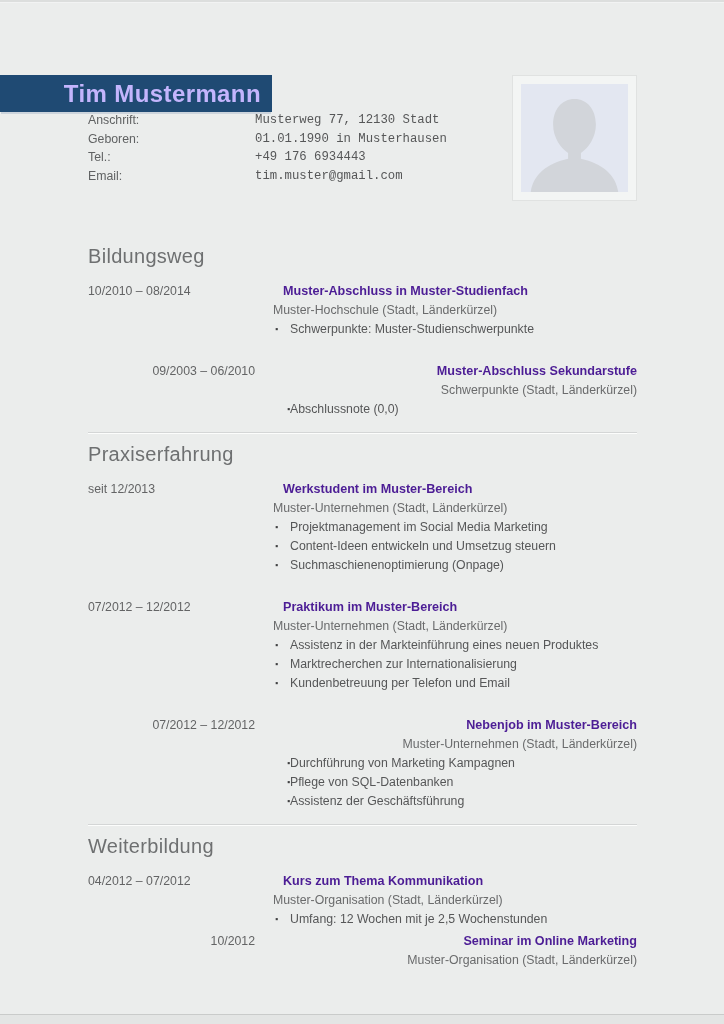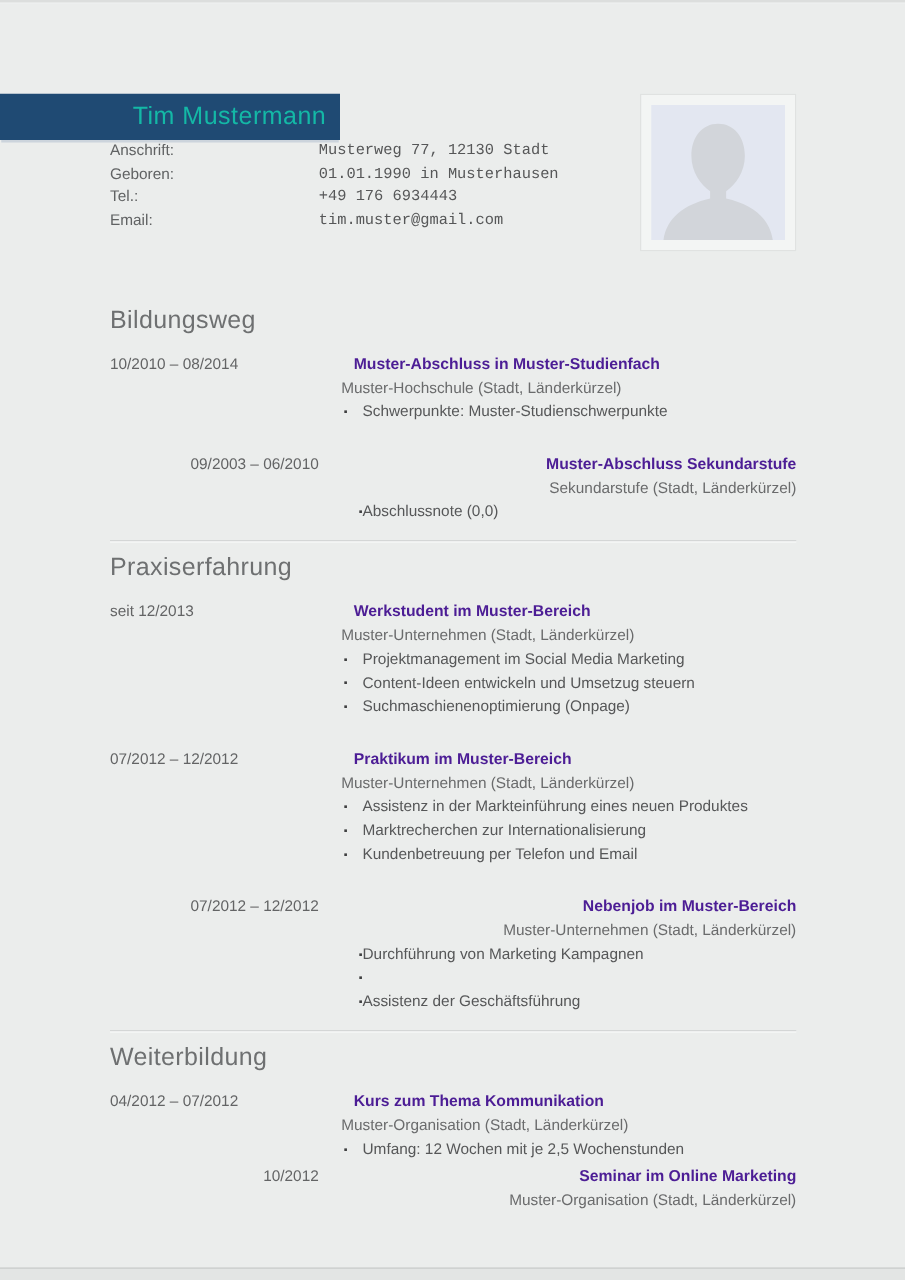--- a/index.html
+++ b/index.html
@@ -18,22 +18,22 @@
   .edge-bottom { position: absolute; bottom: 0; left: 0; right: 0; height: 10px;
     background: #e3e5e4; border-top: 1px solid #c9cbca; }
 
   
   .banner {
     position: absolute; left: 0; top: 75px; width: 272px; height: 37px;
     background: #1f4a73;
     box-shadow: 0 3px 0 -1px #ccd4dc;
   }
   .banner h1 {
-    font-size: 20px; font-weight: 400; letter-spacing: 0.4px;
-    color: #14b8a6; line-height: 37px; text-align: right; padding-right: 11px;
+    font-size: 24px; font-weight: 700; letter-spacing: 0.4px;
+    color: #c4b5fd; line-height: 37px; text-align: right; padding-right: 11px;
     white-space: nowrap;
   }
 
   
   .info { position: absolute; left: 88px; top: 111px; width: 420px; }
   .info-row { display: flex; line-height: 18.6px; }
   .info-label { flex: 0 0 167px; color: #606263; }
   .info-value { color: #565758; font-family: Liberation Mono, monospace; }
 
   
@@ -120,21 +120,21 @@
     <span class="btext">Schwerpunkte: Muster-Studienschwerpunkte</span>
   </li>
 </ul>
     </div>
   </div>
 
   <div class="entry">
     <div class="date">09/2003 – 06/2010</div>
     <div class="content">
       <div class="etitle">Muster-Abschluss Sekundarstufe</div>
-      <div class="esub">Sekundarstufe (Stadt, Länderkürzel)</div>
+      <div class="esub">Schwerpunkte (Stadt, Länderkürzel)</div>
       <ul class="bullets">
   <li class="bullet">
     <span class="bmark">▪</span>
     <span class="btext">Abschlussnote (0,0)</span>
   </li>
 </ul>
     </div>
   </div>
 </div>
   </section>
@@ -197,20 +197,21 @@
       <div class="etitle">Nebenjob im Muster-Bereich</div>
       <div class="esub">Muster-Unternehmen (Stadt, Länderkürzel)</div>
       <ul class="bullets">
   <li class="bullet">
     <span class="bmark">▪</span>
     <span class="btext">Durchführung von Marketing Kampagnen</span>
   </li>
 
   <li class="bullet">
     <span class="bmark">▪</span>
+    <span class="btext">Pflege von SQL-Datenbanken</span>
   </li>
 
   <li class="bullet">
     <span class="bmark">▪</span>
     <span class="btext">Assistenz der Geschäftsführung</span>
   </li>
 </ul>
     </div>
   </div>
 </div>

